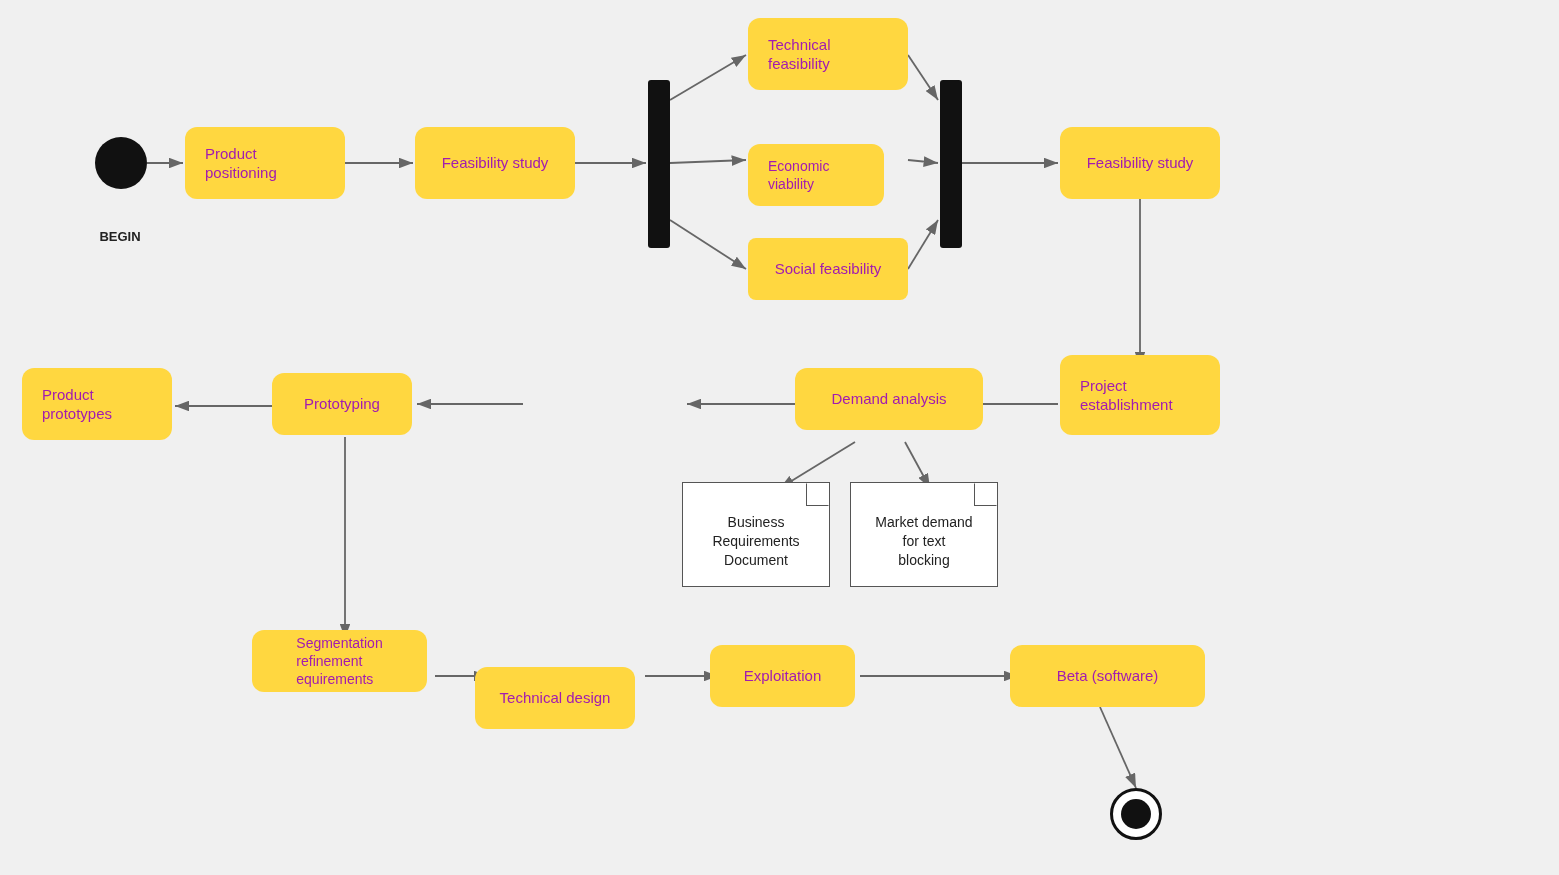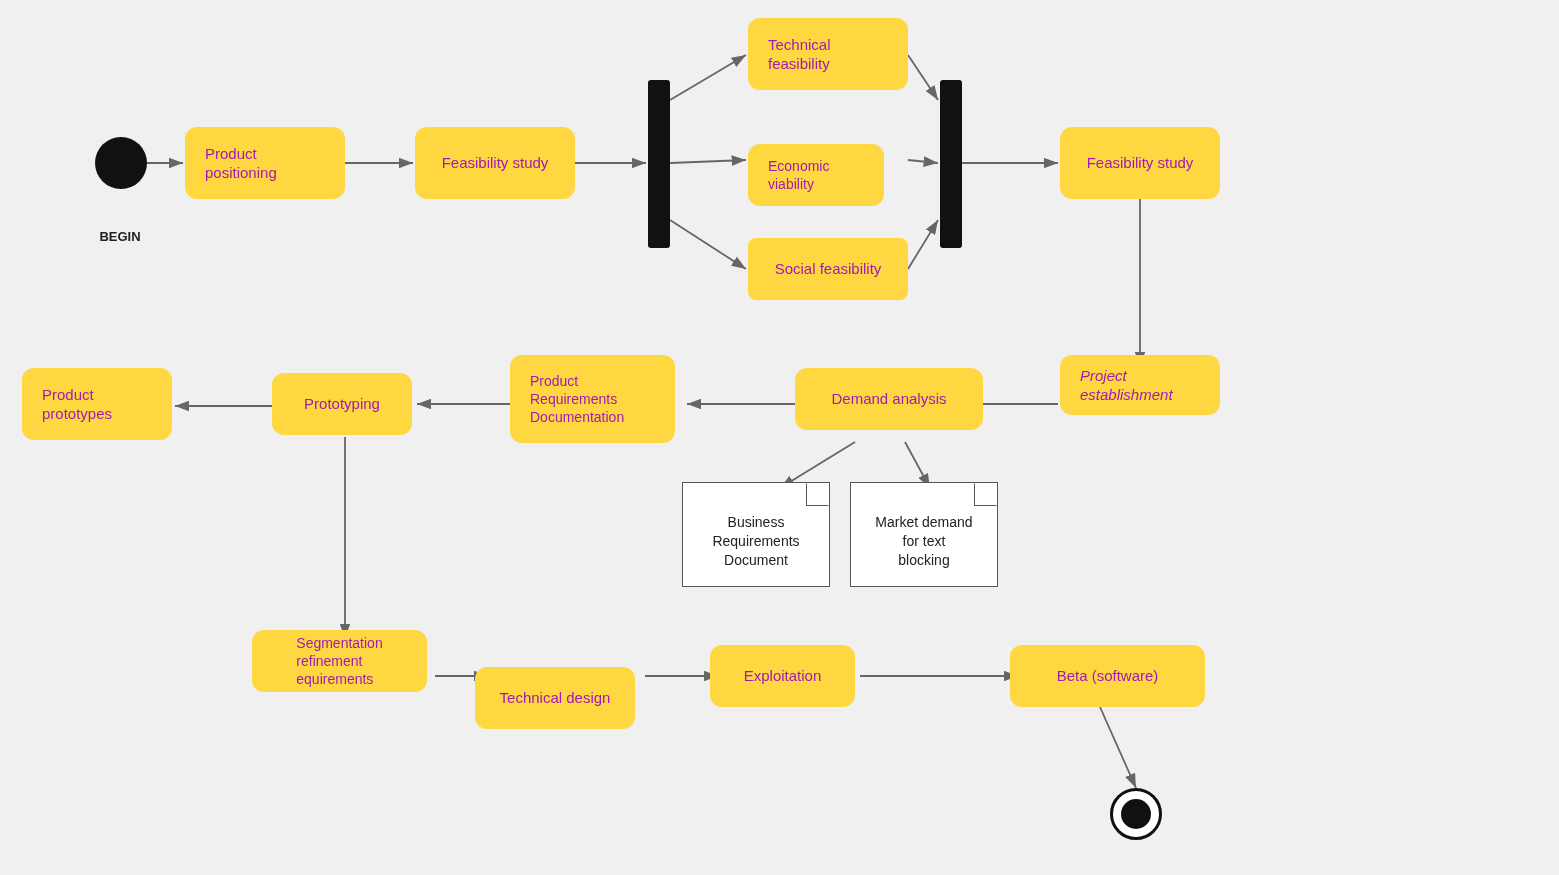--- a/index.html
+++ b/index.html
@@ -173,28 +173,25 @@
 feasibility</div>
 
   <div class="node" style="left:748px; top:144px; width:136px; height:62px; font-size:14px;">Economic viability</div>
 
   <div class="node" style="left:748px; top:238px; width:160px; height:62px;border-radius:8px;">Social feasibility</div>
 
   <div class="bar" style="left:940px; top:80px; width:22px; height:168px;"></div>
 
   <div class="node" style="left:1060px; top:127px; width:160px; height:72px;">Feasibility study</div>
 
-  <div class="node" style="left:1060px; top:355px; width:160px; height:60px;font-style:italic;">Project
+  <div class="node" style="left:1060px; top:355px; width:160px; height:80px;">Project
 establishment</div>
 
   <div class="node" style="left:795px; top:368px; width:188px; height:62px;">Demand analysis</div>
 
-  <div class="node" style="left:510px; top:355px; width:165px; height:88px; font-size:14px;">Product
-Requirements
-Documentation</div>
 
   <div class="node" style="left:272px; top:373px; width:140px; height:62px;">Prototyping</div>
 
   <div class="node" style="left:22px; top:368px; width:150px; height:72px;">Product
 prototypes</div>
 
   <div class="doc-shape" style="left:682px; top:482px; width:148px; height:105px; padding-top:30px;">Business<br>Requirements<br>Document</div>
 
   <div class="doc-shape" style="left:850px; top:482px; width:148px; height:105px; padding-top:30px;text-align:center;">Market demand<br>for text<br>blocking</div>
 

